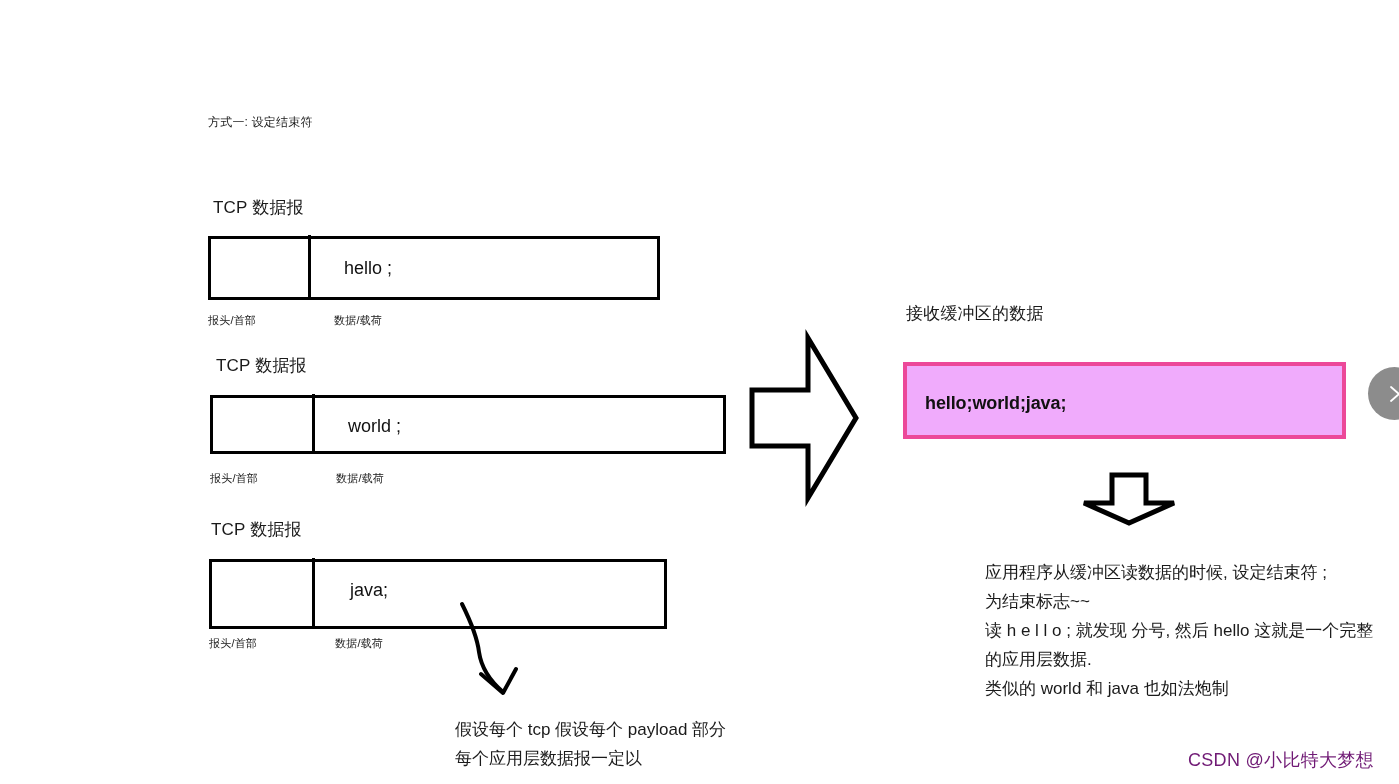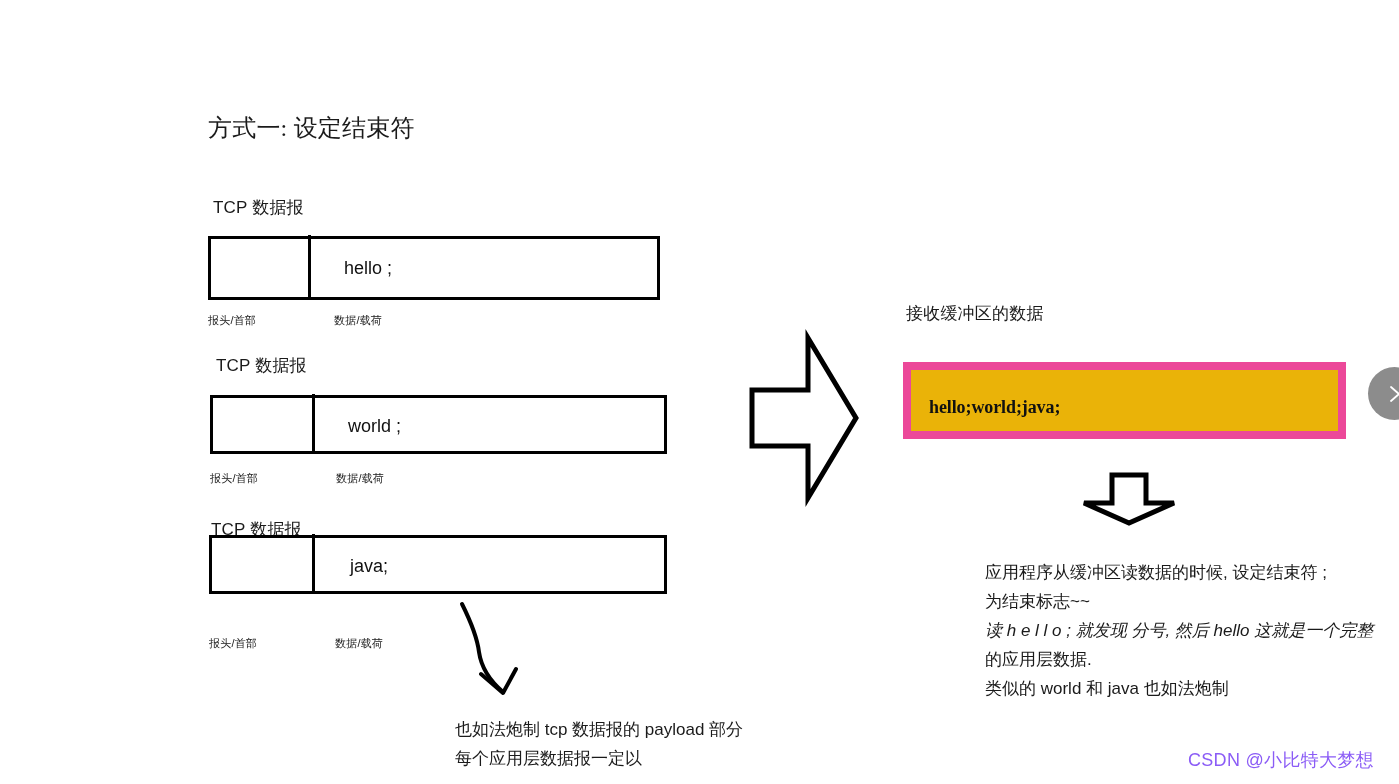--- a/index.html
+++ b/index.html
@@ -21,21 +21,21 @@
 
   
   .txt {
     position: absolute;
     white-space: pre;
     color: #1a1a1a;
     font-size: 17px;
     line-height: 1.05;
     letter-spacing: 0.2px;
   }
-  .txt-heading { font-size: 24px; font-family: Liberation Serif, serif; }
+  .txt-heading { font-size: 12px; }
   .txt-small { font-size: 11px; }
 
   
   .packet {
     position: absolute;
     box-sizing: border-box;
     border: 3px solid #000000;
     background: #ffffff;
   }
   .packet .divider {
@@ -49,23 +49,22 @@
     position: absolute;
     white-space: pre;
     font-size: 18px;
     color: #111111;
   }
 
   
   .buffer-box {
     position: absolute;
     box-sizing: border-box;
-    border: 8px solid #ec4899;
-    background: #eab308;
-    font-family: Liberation Serif, serif;
+    border: 4px solid #ec4899;
+    background: #f0abfc;
   }
   .buffer-box .buffer-text {
     position: absolute;
     white-space: pre;
     font-size: 18px;
     color: #111111;
     font-weight: 600;
     letter-spacing: -0.1px;
   }
 
@@ -92,21 +91,21 @@
     justify-content: center;
     cursor: pointer;
   }
   .carousel-next svg { display: block; }
 
   
   .watermark {
     position: absolute;
     white-space: pre;
     font-size: 18px;
-    color: #8b5cf6;
+    color: #701a75;
     letter-spacing: 0.3px;
   }
 </style>
 </head>
 <body>
 
 <div id="canvas">
 
   <div class="txt txt-heading" style="left:208px; top:116px;">方式一: 设定结束符</div>
 
@@ -115,63 +114,63 @@
   <div class="packet" style="left:208px; top:236px; width:452px; height:64px;">
     <div class="divider" style="left:97px;"></div>
     <div class="payload-text" style="left:133px; top:19px;">hello ;</div>
   </div>
 
   <div class="txt txt-small" style="left:208px; top:315px;">报头/首部</div>
   <div class="txt txt-small" style="left:334px; top:315px;">数据/载荷</div>
 
   <div class="txt" style="left:216px; top:357px;">TCP 数据报</div>
 
-  <div class="packet" style="left:210px; top:395px; width:457px; height:59px;">
+  <div class="packet" style="left:210px; top:395px; width:516px; height:59px;">
     <div class="divider" style="left:99px;"></div>
     <div class="payload-text" style="left:135px; top:18px;">world ;</div>
   </div>
 
   <div class="txt txt-small" style="left:210px; top:473px;">报头/首部</div>
   <div class="txt txt-small" style="left:336px; top:473px;">数据/载荷</div>
 
   <div class="txt" style="left:211px; top:521px;">TCP 数据报</div>
 
-  <div class="packet" style="left:209px; top:535px; width:458px; height:59px;">
+  <div class="packet" style="left:209px; top:559px; width:458px; height:70px;">
     <div class="divider" style="left:100px;"></div>
     <div class="payload-text" style="left:138px; top:18px;">java;</div>
   </div>
 
   <div class="txt txt-small" style="left:209px; top:638px;">报头/首部</div>
   <div class="txt txt-small" style="left:335px; top:638px;">数据/载荷</div>
 
   <svg class="arrow-svg" style="left:445px; top:596px;" width="90" height="110" viewBox="0 0 90 110">
     <path d="M 17 8 C 26 26, 32 40, 34 56 C 36 70, 44 84, 58 96" fill="none" stroke="#000000" stroke-width="4" stroke-linecap="round"></path>
     <path d="M 36 78 L 58 97 L 71 73" fill="none" stroke="#000000" stroke-width="4" stroke-linecap="round" stroke-linejoin="round"></path>
   </svg>
 
-  <div class="note-line" style="left:455px; top:718px;">也如法炮制 tcp 数据报的 payload 部分</div>
+  <div class="note-line" style="left:455px; top:718px;">假设每个 tcp 假设每个 payload 部分</div>
   <div class="note-line" style="left:455px; top:747px;">每个应用层数据报一定以</div>
 
   <svg class="arrow-svg" style="left:748px; top:332px;" width="112" height="172" viewBox="0 0 112 172">
     <path d="M 4 58 L 60 58 L 60 6 L 108 86 L 60 166 L 60 114 L 4 114 Z" fill="#ffffff" stroke="#000000" stroke-width="5" stroke-linejoin="miter"></path>
   </svg>
 
   <div class="txt" style="left:906px; top:305px;">接收缓冲区的数据</div>
 
   <div class="buffer-box" style="left:903px; top:362px; width:443px; height:77px;">
     <div class="buffer-text" style="left:18px; top:27px;">hello;world;java;</div>
   </div>
 
   <svg class="arrow-svg" style="left:1080px; top:471px;" width="98" height="56" viewBox="0 0 98 56">
     <path d="M 32 4 L 66 4 L 66 32 L 94 32 L 49 52 L 4 32 L 32 32 Z" fill="#ffffff" stroke="#000000" stroke-width="5" stroke-linejoin="miter"></path>
   </svg>
 
   <div class="note-line" style="left:985px; top:561px;">应用程序从缓冲区读数据的时候, 设定结束符 ;</div>
   <div class="note-line" style="left:985px; top:590px;">为结束标志~~</div>
-  <div class="note-line" style="left:985px; top:619px;font-style:italic;">读 h e l l o ; 就发现 分号, 然后 hello 这就是一个完整</div>
+  <div class="note-line" style="left:985px; top:619px;">读 h e l l o ; 就发现 分号, 然后 hello 这就是一个完整</div>
   <div class="note-line" style="left:985px; top:648px;">的应用层数据.</div>
   <div class="note-line" style="left:985px; top:677px;">类似的 world 和 java 也如法炮制</div>
 
   <div class="carousel-next" style="left:1368px; top:367px;">
     <svg width="22" height="22" viewBox="0 0 22 22">
       <path d="M 7 4 L 15 11 L 7 18" fill="none" stroke="#ffffff" stroke-width="1.8" stroke-linecap="round" stroke-linejoin="round"></path>
     </svg>
   </div>
 
   <div class="watermark" style="left:1188px; top:748px;">CSDN @小比特大梦想</div>

